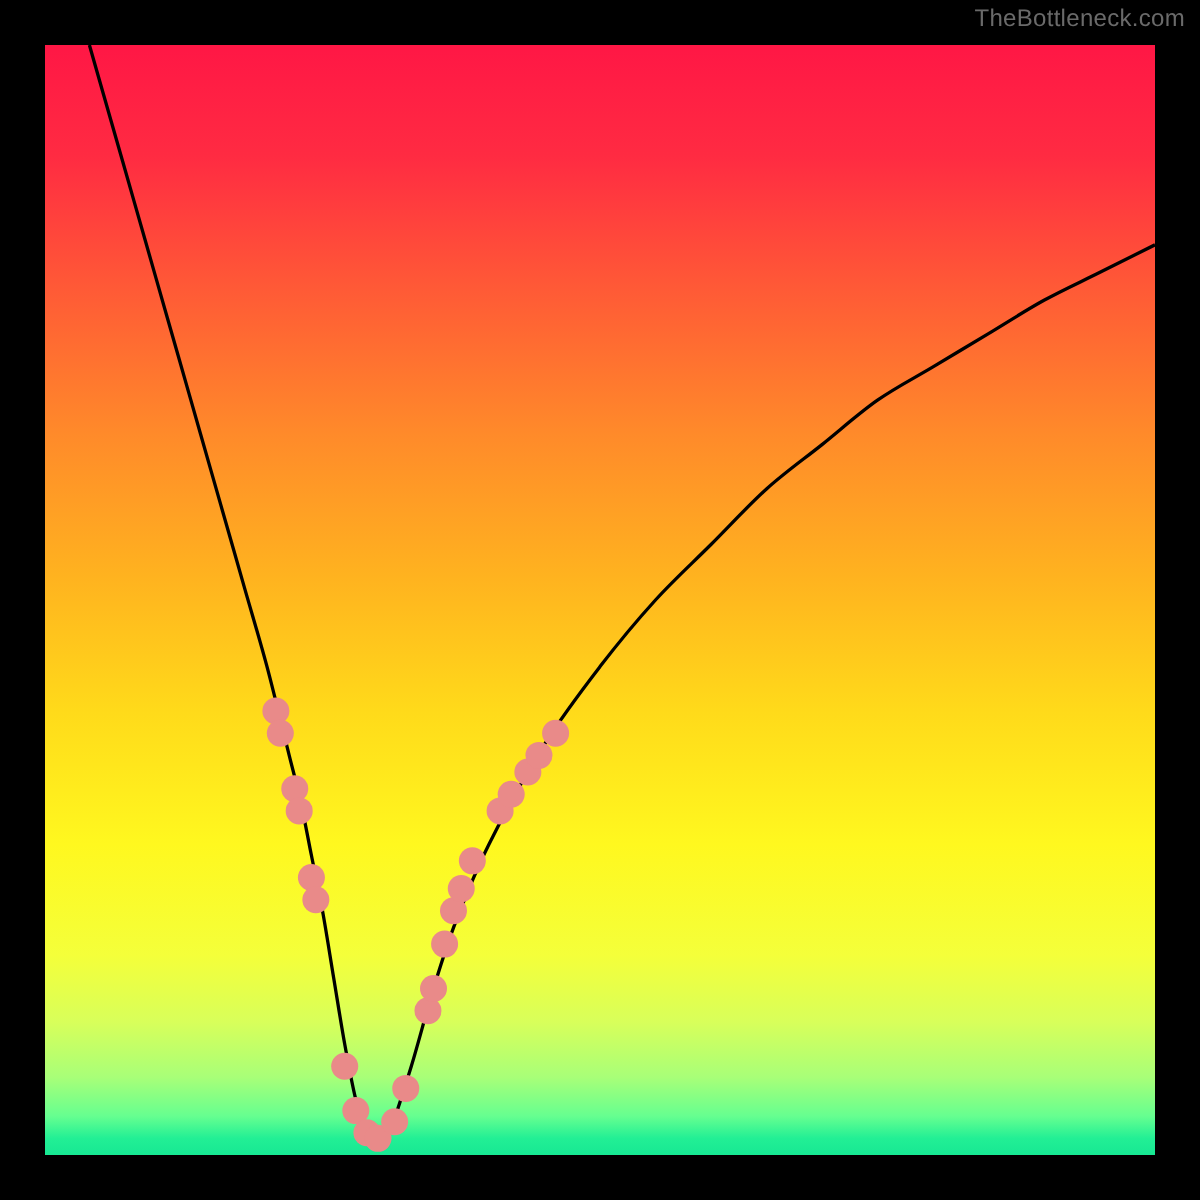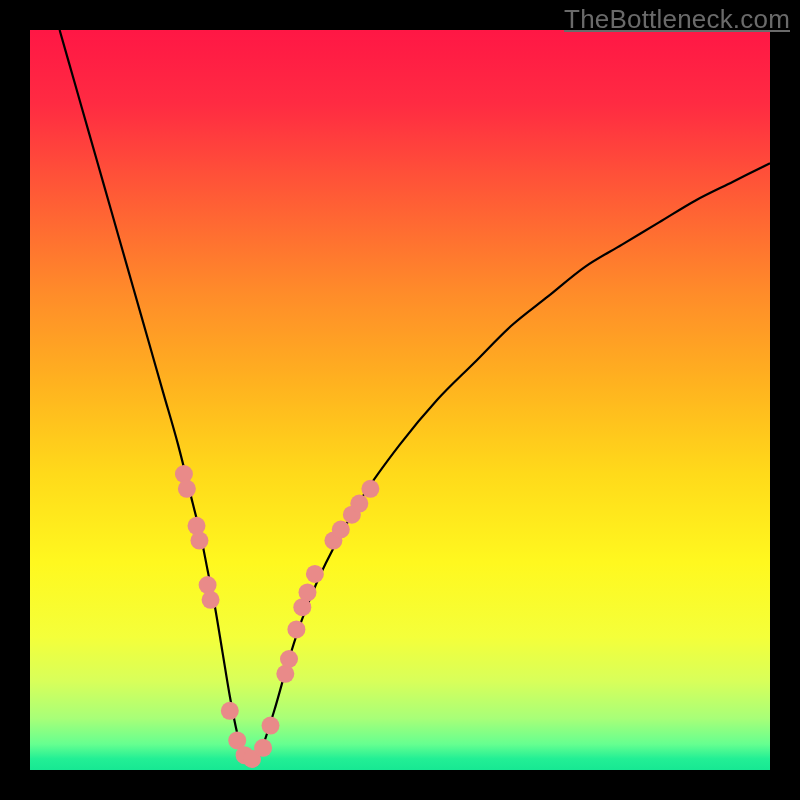--- a/index.html
+++ b/index.html
@@ -39,24 +39,23 @@
     top: 0;
     left: 0;
     width: 100%;
     height: 100%;
   }
   .watermark {
     position: absolute;
     top: 4px;
     right: 10px;
     color: #6a6a6a;
-    font-size: 26px;
+    font-size: 16px;
     font-weight: 500;
     letter-spacing: 0.2px;
-    text-decoration: underline;
   }
 </style>
 </head>
 <body>
 
 <div class="frame">
   <div class="plot-area">
     <svg class="gradient" viewBox="0 0 740 740" preserveAspectRatio="none">
       <defs>
         <linearGradient id="bg-grad" x1="0" y1="0" x2="0" y2="1">

